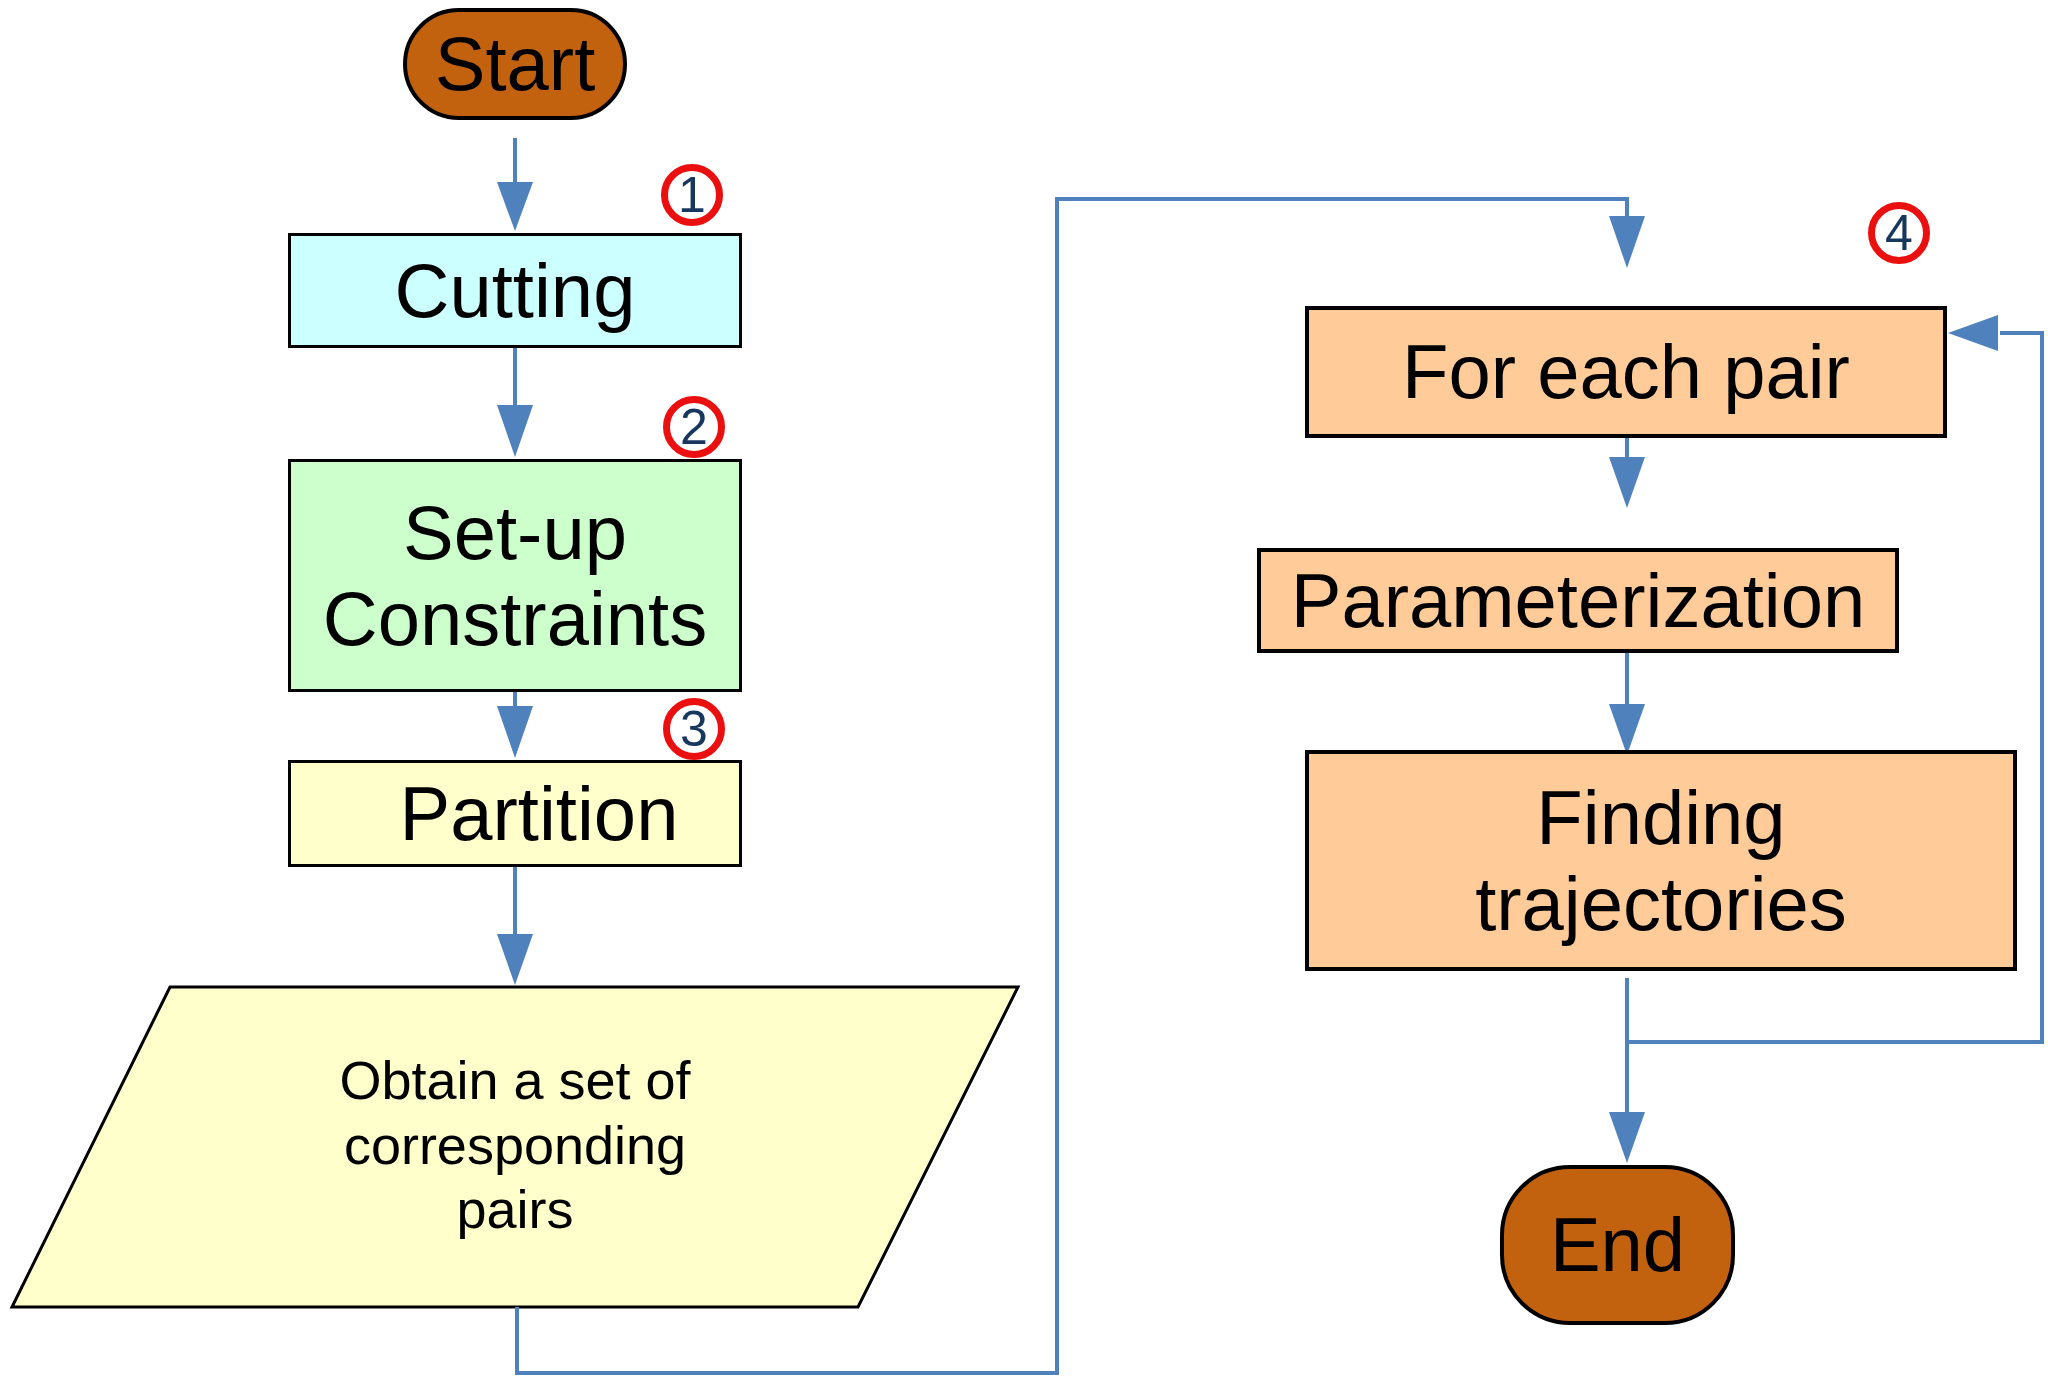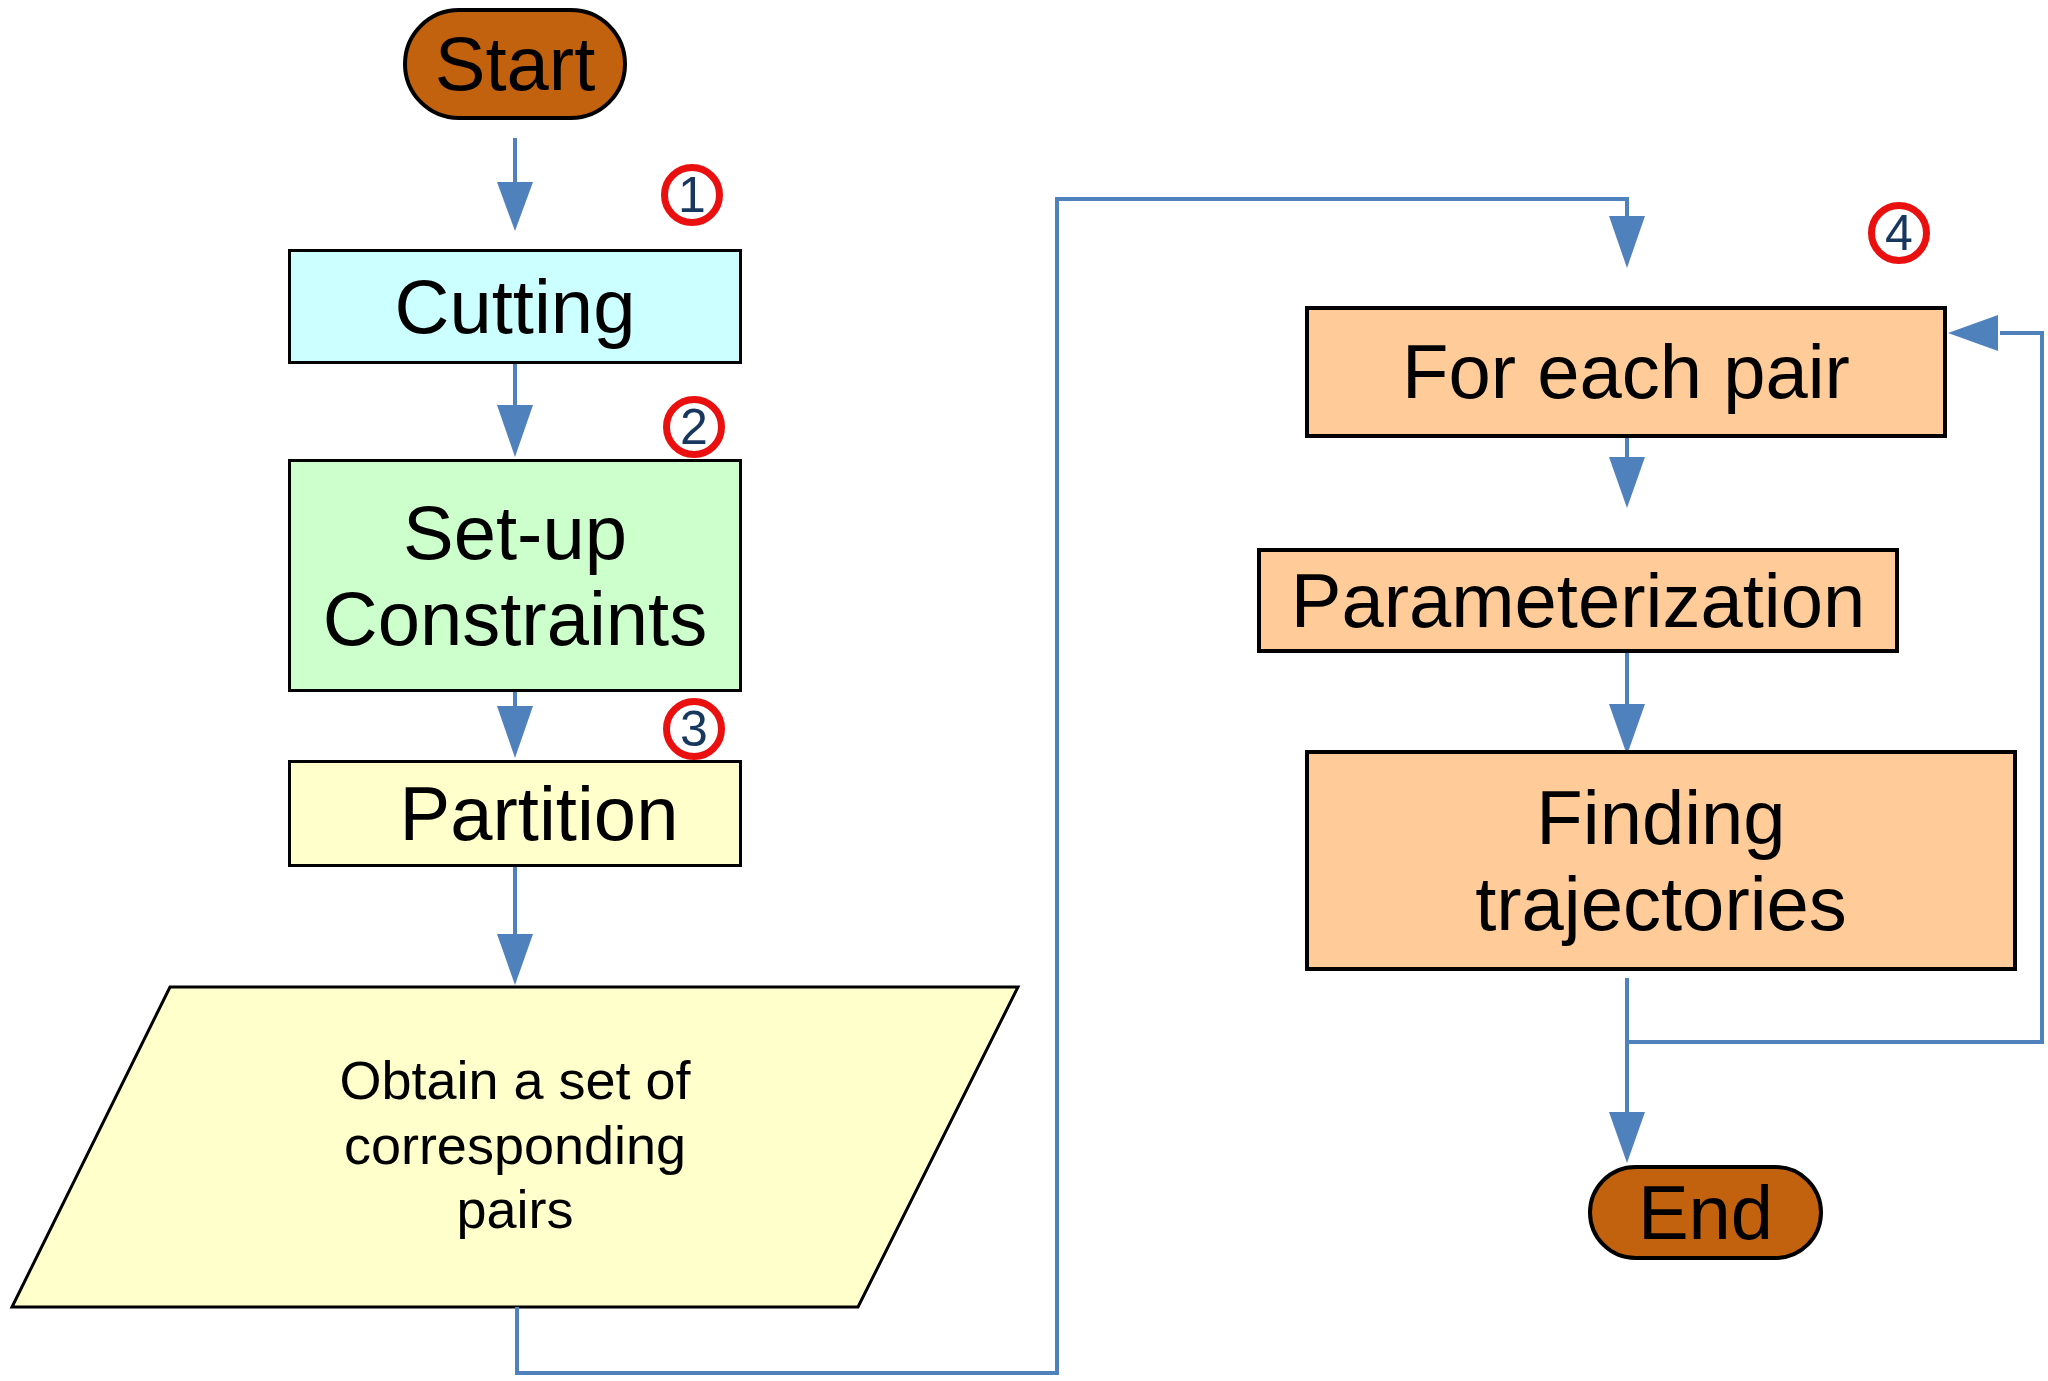--- a/index.html
+++ b/index.html
@@ -132,21 +132,21 @@
     <g>
       <path class="edge" d="M1627,1042 L2042,1042 L2042,333 L2000,333"></path>
       <polygon class="arrow" points="1998,315 1998,351 1948,333"></polygon>
     </g>
   </svg>
 
   <div class="node terminator" style="left:403px; top:8px; width:224px; height:112px;">
     <span>Start</span>
   </div>
 
-  <div class="node proc-left" style="left:288px; top:249px; width:454px; height:115px; background:var(--cutting-fill,#CCFFFF);">
+  <div class="node proc-left" style="left:288px; top:233px; width:454px; height:115px; background:var(--cutting-fill,#CCFFFF);">
     <span>Cutting</span>
   </div>
 
   <div class="node proc-left" style="left:288px; top:459px; width:454px; height:233px; background:var(--setup-fill,#CCFFCC);">
     <span>Set-up
 Constraints</span>
   </div>
 
   <div class="node proc-left" style="left:288px; top:760px; width:454px; height:107px; background:var(--partition-fill,#FFFFCC);padding-left:48px;">
     <span>Partition</span>
@@ -164,21 +164,21 @@
 
   <div class="node proc-right" style="left:1257px; top:512px; width:642px; height:105px;">
     <span>Parameterization</span>
   </div>
 
   <div class="node proc-right" style="left:1305px; top:714px; width:712px; height:221px;">
     <span>Finding
 trajectories</span>
   </div>
 
-  <div class="node terminator" style="left:1588px; top:1165px; width:235px; height:95px;">
+  <div class="node terminator" style="left:1500px; top:1165px; width:235px; height:160px;">
     <span>End</span>
   </div>
 
   <div class="badge" style="left:661px; top:164px;">
     <span>1</span>
   </div>
   <div class="badge" style="left:663px; top:396px;">
     <span>2</span>
   </div>
   <div class="badge" style="left:663px; top:698px;">

